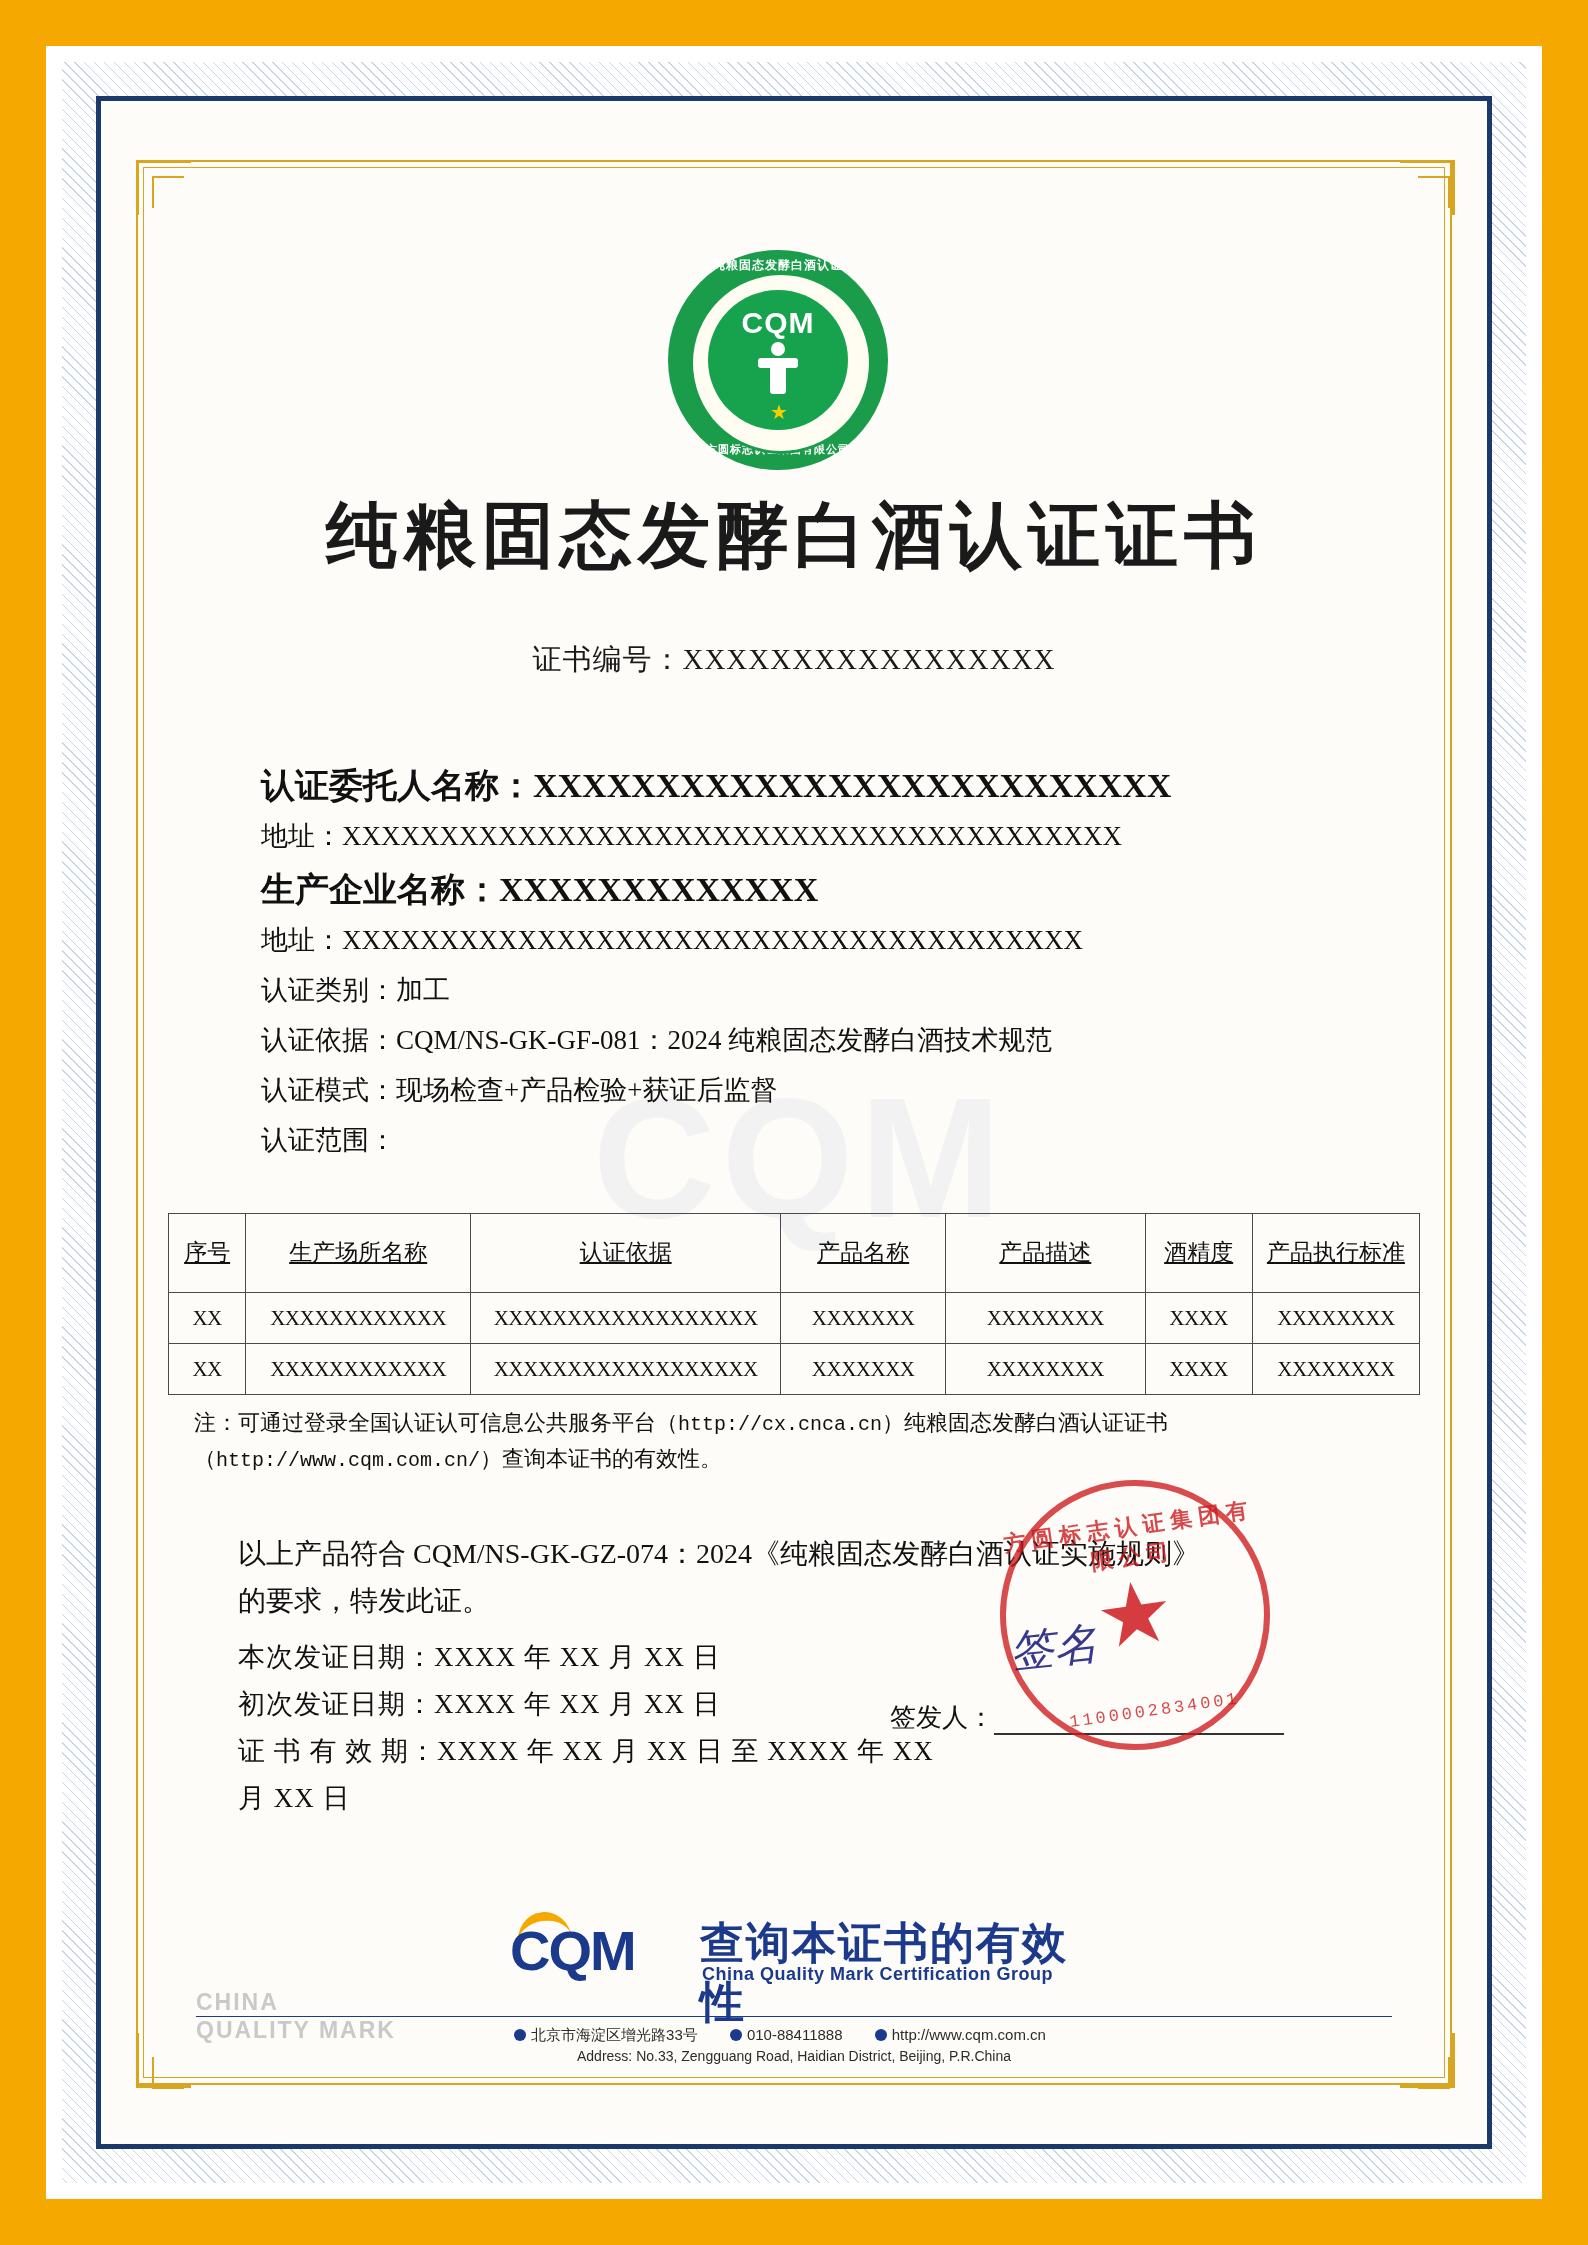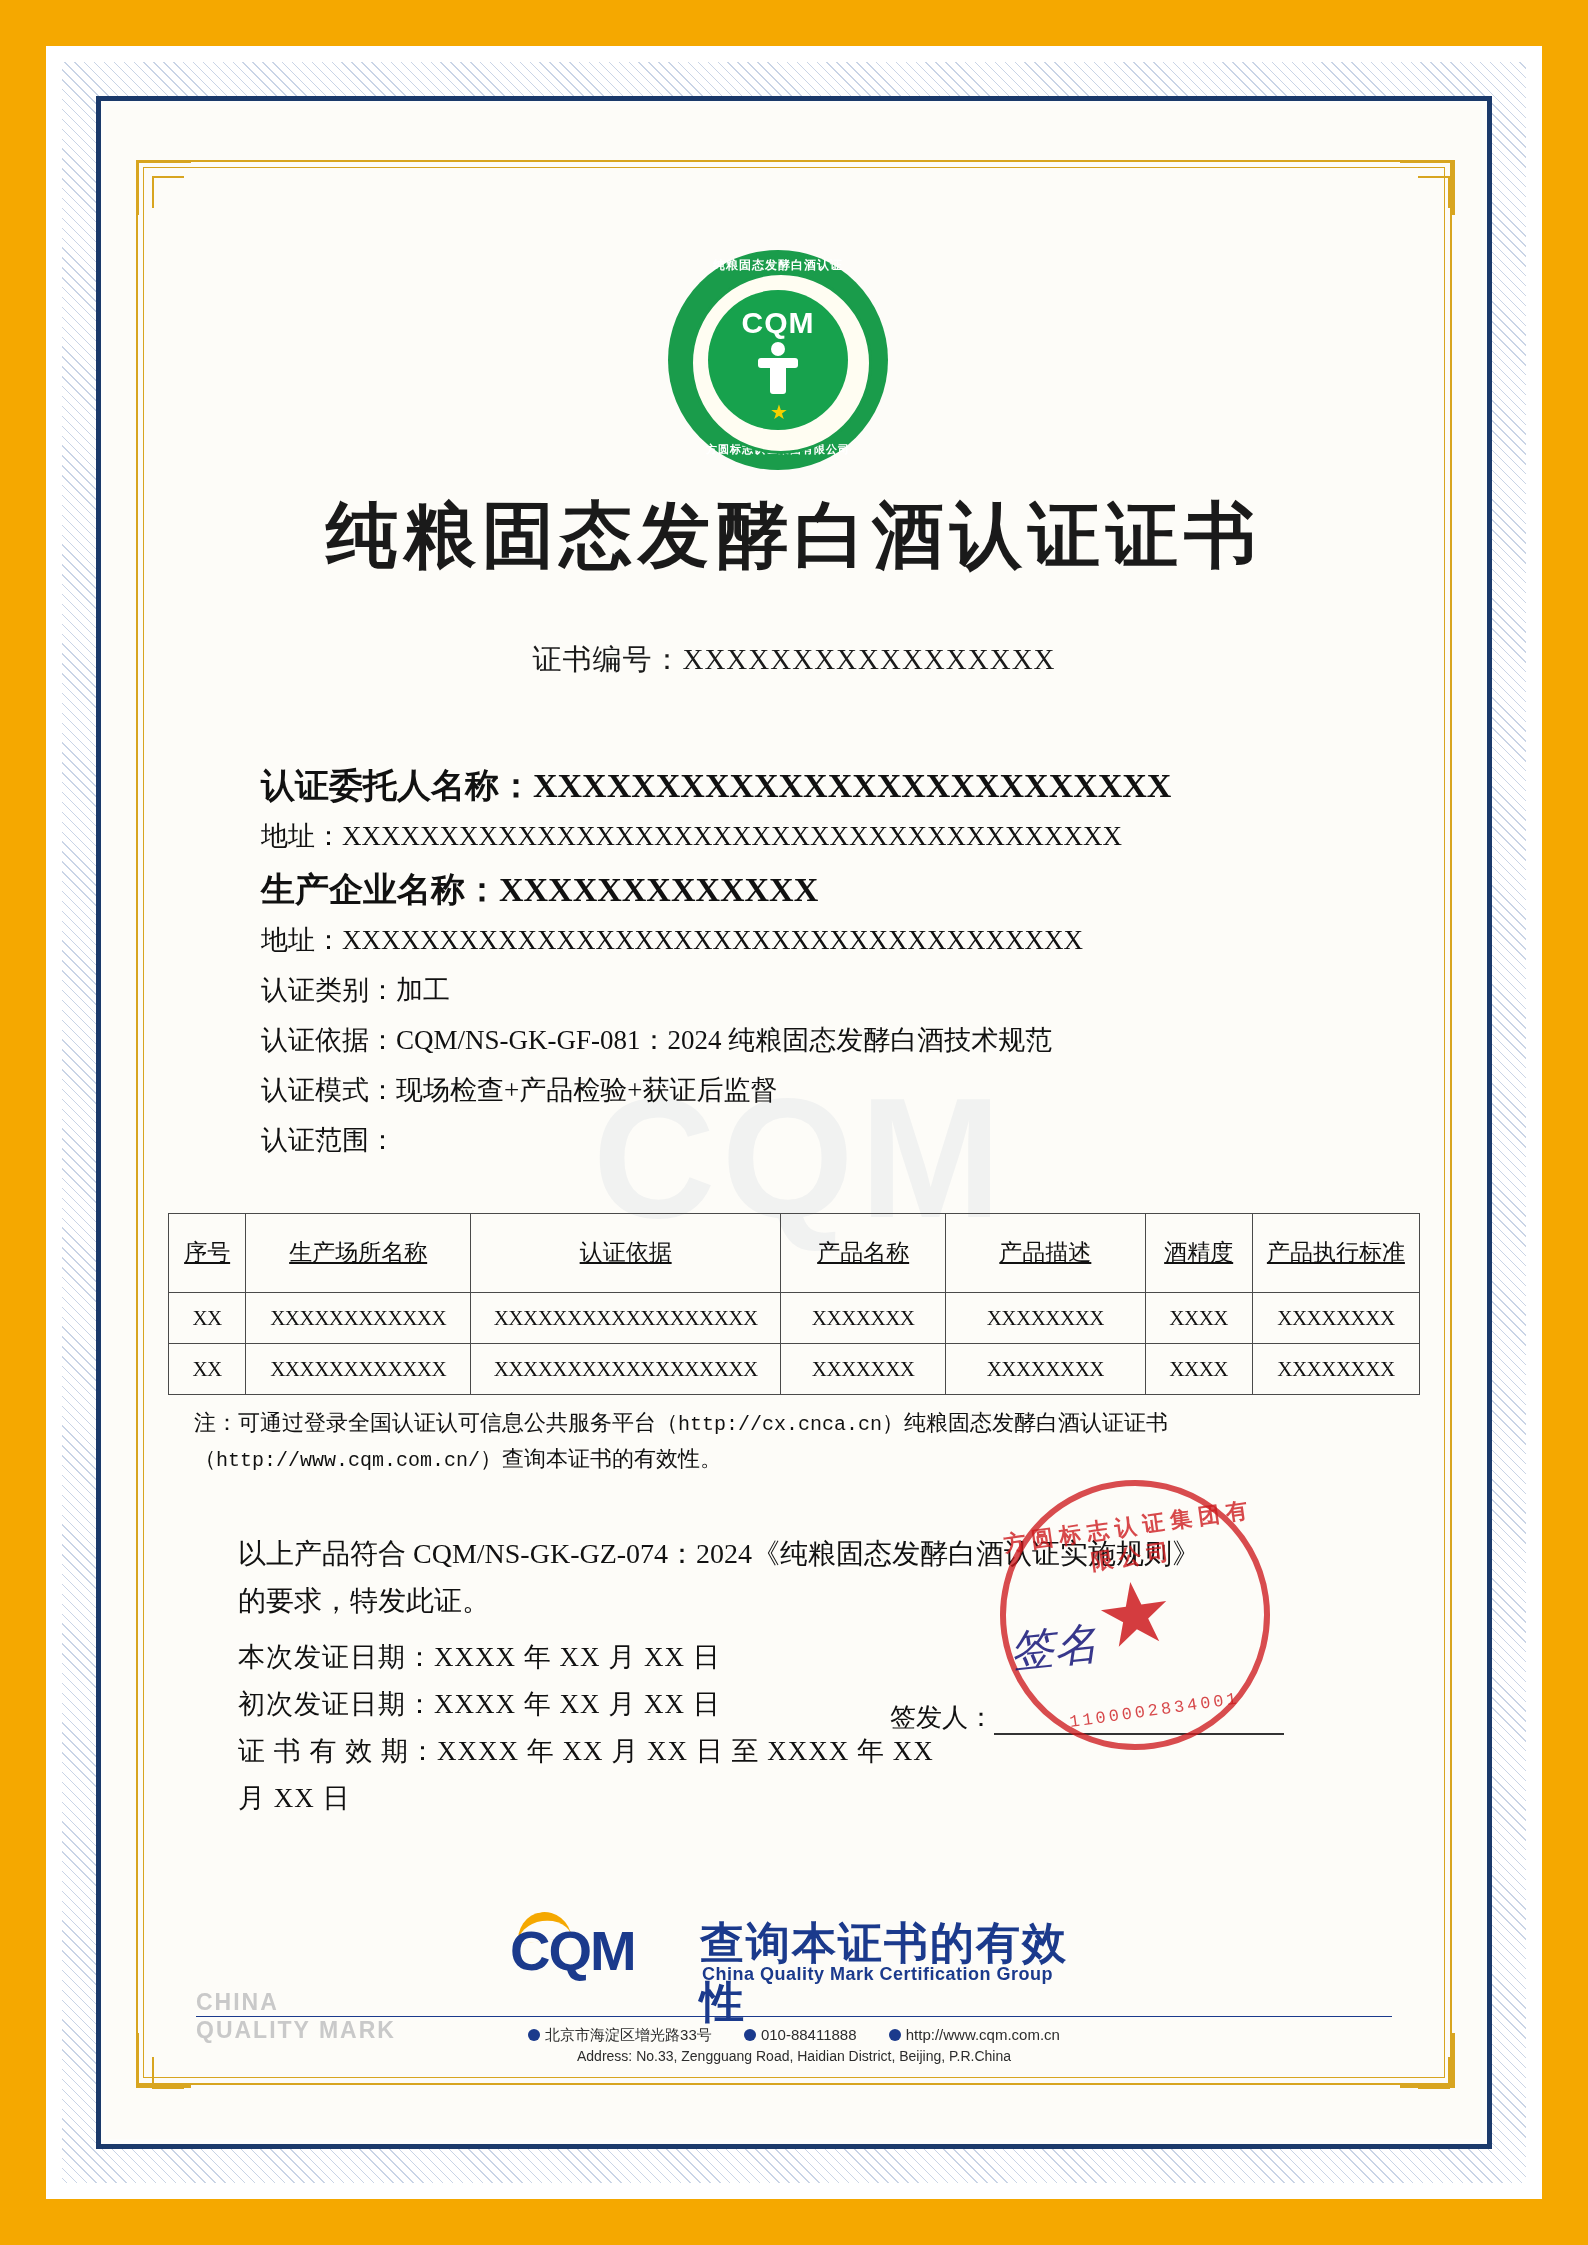--- a/index.html
+++ b/index.html
@@ -435,21 +435,21 @@
   }
   .footer-divider {
     position: absolute;
     left: 196px;
     top: 2016px;
     width: 1196px;
     border-top: 1px solid #1b3a8c;
   }
   .footer-contact {
     position: absolute;
-    left: 106px;
+    left: 92px;
     top: 2026px;
     width: 1376px;
     text-align: center;
     font-family: "Liberation Sans", sans-serif;
     font-size: 15px;
     color: #2c2c2c;
   }
   .footer-contact .seg { margin: 0 14px; white-space: nowrap;}
   .footer-contact .dot {
     display: inline-block;

